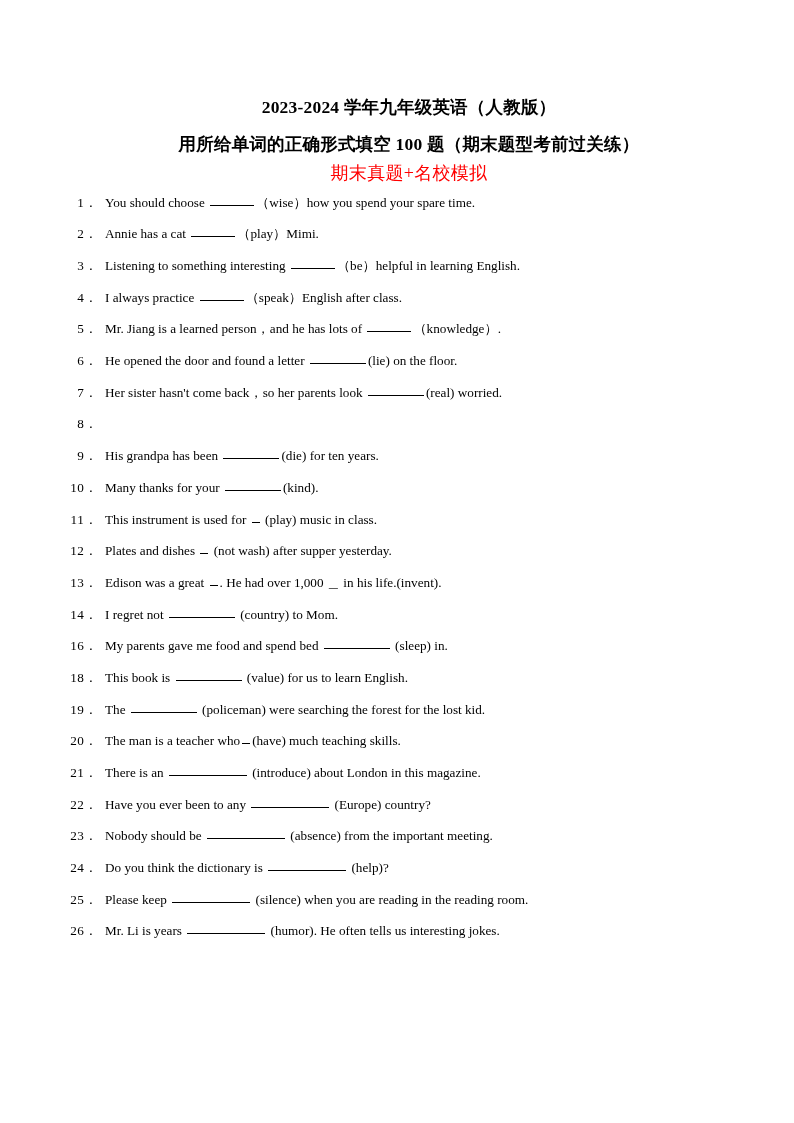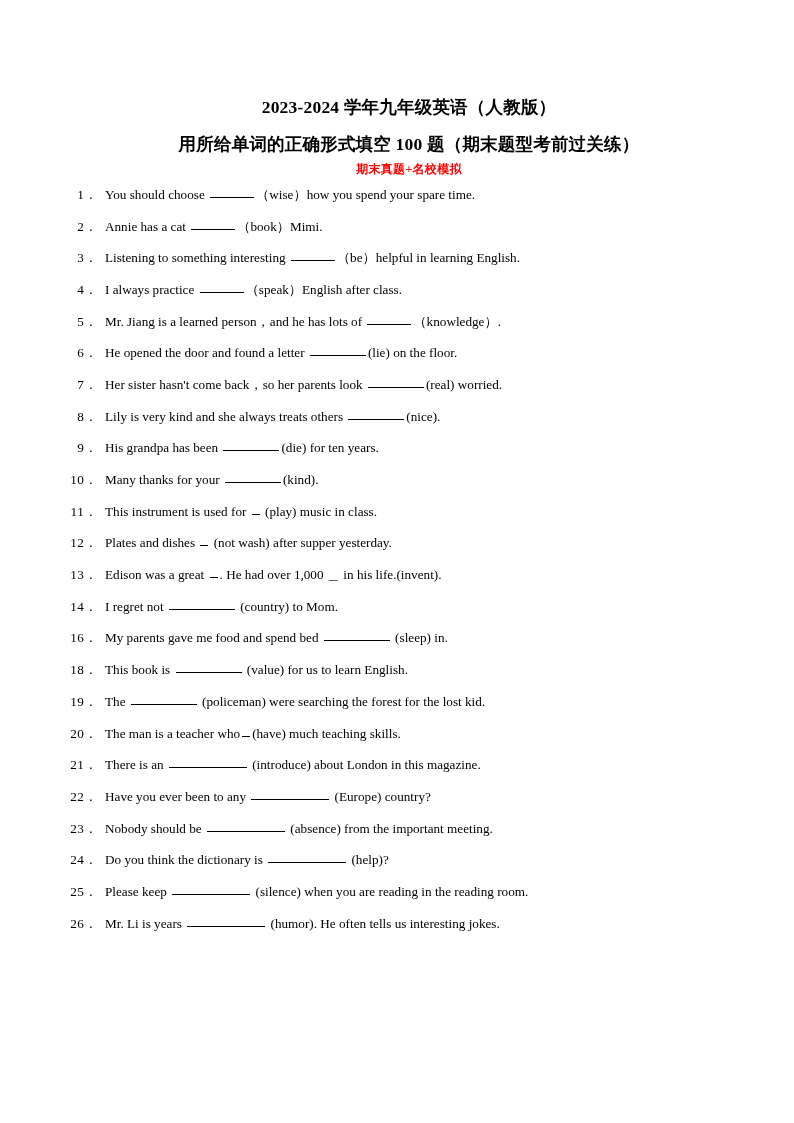--- a/index.html
+++ b/index.html
@@ -36,22 +36,22 @@
   }
   .doc-subtitle {
     font-size: 17.5px;
     font-weight: bold;
     letter-spacing: 0.2px;
     line-height: 1.35;
     margin: 0 0 6px 0;
     white-space: nowrap;
   }
   .doc-tagline {
-    font-size: 12px;
-    font-weight: bold;
+    font-size: 18px;
+    font-weight: normal;
     line-height: 1.3;
     margin: 0 0 10px 0;
     letter-spacing: 0.3px;
   }
 
   
   .questions {
     margin-top: 4px;
   }
   .q-item {
@@ -99,21 +99,21 @@
     <div class="doc-tagline" style="color: rgb(255, 0, 0);">期末真题+名校模拟</div>
   </div>
 
   <div class="questions">
       <div class="q-item">
         <span class="q-num">1．</span>
         <span class="q-text"><span>You should choose </span><span class="blank w-sm"></span><span>（wise）how you spend your spare time.</span></span>
       </div>
       <div class="q-item">
         <span class="q-num">2．</span>
-        <span class="q-text"><span>Annie has a cat </span><span class="blank w-sm"></span><span>（book）Mimi.</span></span>
+        <span class="q-text"><span>Annie has a cat </span><span class="blank w-sm"></span><span>（play）Mimi.</span></span>
       </div>
       <div class="q-item">
         <span class="q-num">3．</span>
         <span class="q-text"><span>Listening to something interesting </span><span class="blank w-sm"></span><span>（be）helpful in learning English.</span></span>
       </div>
       <div class="q-item">
         <span class="q-num">4．</span>
         <span class="q-text"><span>I always practice </span><span class="blank w-sm"></span><span>（speak）English after class.</span></span>
       </div>
       <div class="q-item">
@@ -123,21 +123,20 @@
       <div class="q-item">
         <span class="q-num">6．</span>
         <span class="q-text"><span>He opened the door and found a letter </span><span class="blank w-md"></span><span>(lie) on the floor.</span></span>
       </div>
       <div class="q-item">
         <span class="q-num">7．</span>
         <span class="q-text"><span>Her sister hasn't come back，so her parents look </span><span class="blank w-md"></span><span>(real) worried.</span></span>
       </div>
       <div class="q-item">
         <span class="q-num">8．</span>
-        <span class="q-text"><span>Lily is very kind and she always treats others </span><span class="blank w-md"></span><span>(nice).</span></span>
       </div>
       <div class="q-item">
         <span class="q-num">9．</span>
         <span class="q-text"><span>His grandpa has been </span><span class="blank w-md"></span><span>(die) for ten years.</span></span>
       </div>
       <div class="q-item">
         <span class="q-num">10．</span>
         <span class="q-text"><span>Many thanks for your </span><span class="blank w-md"></span><span>(kind).</span></span>
       </div>
       <div class="q-item">

